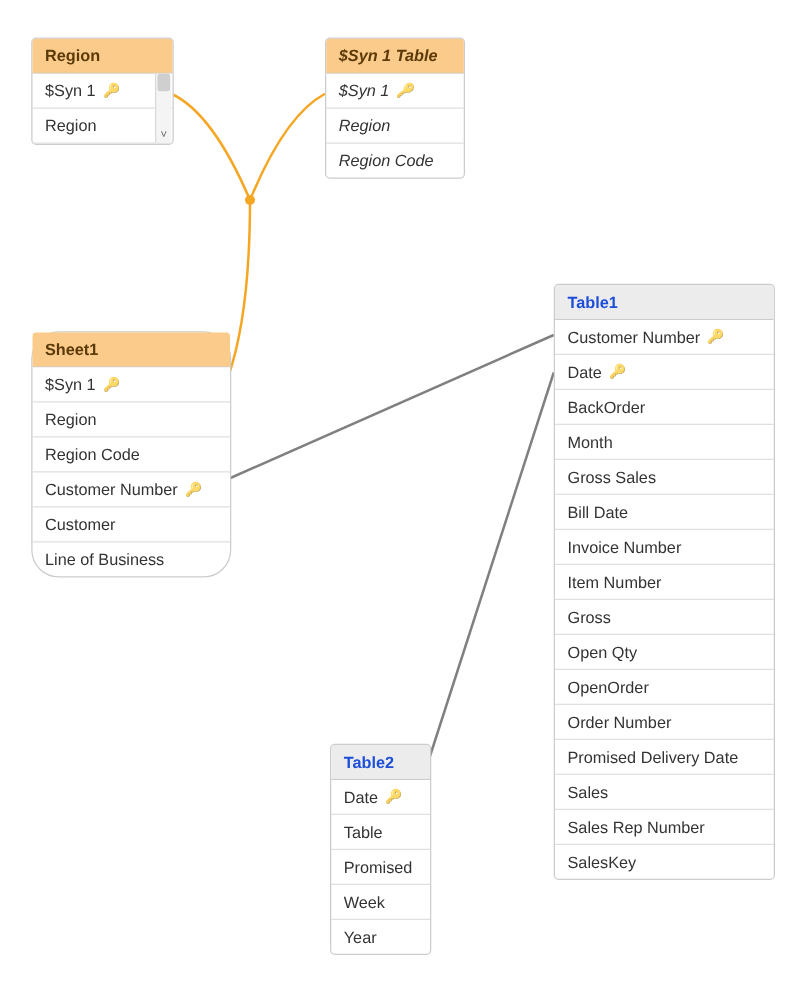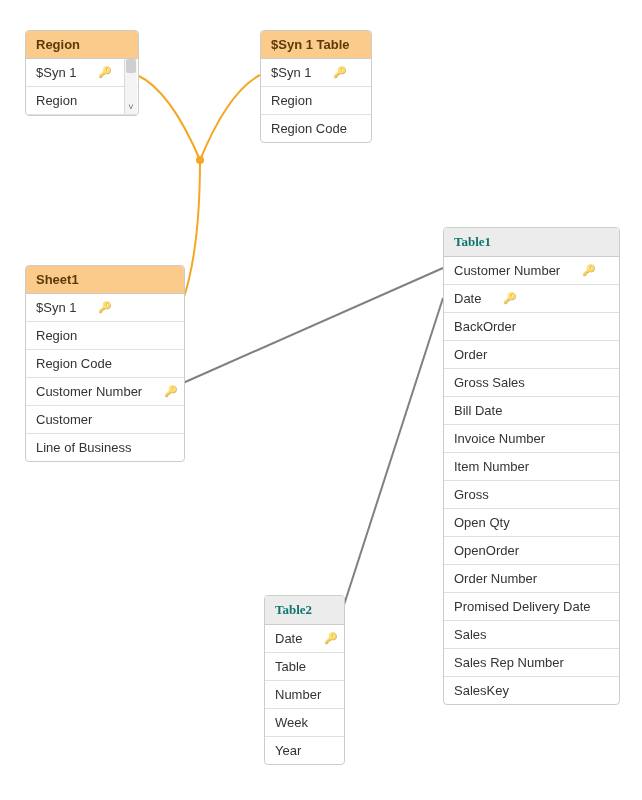--- a/index.html
+++ b/index.html
@@ -1,22 +1,22 @@
 <!DOCTYPE html>
 <html><head>
 <meta charset="utf-8">
 <style>
   html,body{margin:0;padding:0;width:642px;height:800px;background:#fff;font-family:Arial,Helvetica,sans-serif;font-size:13px;color:#333;}
   .canvas{position:relative;width:642px;height:612px;}
   svg.connectors{position:absolute;top:0;left:0;width:642px;height:800px;pointer-events:none;}
   .tbl{position:absolute;background:#fff;border:1px solid #ccc;border-radius:4px;box-shadow:none;}
   .tbl .hdr{font-weight:bold;padding:6px 10px;border-bottom:1px solid #ccc;border-radius:3px 3px 0 0;}
   .hdr-orange{background:#fbcb8b;color:#5b3a08;}
-  .hdr-grey{background:#ececec;color:#0f766e;font-family:Liberation Serif, serif;}
-  .tbl .row{padding:6px 10px;border-bottom:1px solid #e0e0e0;white-space:nowrap;display:flex;align-items:center;gap:22px;}
+  .hdr-grey{background:#ececec;color:#1d4ed8;}
+  .tbl .row{padding:6px 10px;border-bottom:1px solid #e0e0e0;white-space:nowrap;display:flex;align-items:center;gap:6px;}
   .tbl .row:last-child{border-bottom:none;}
   .indent{padding-left:26px;}
   .key-icon{display:inline-block;font-size:11px;transform:rotate(0deg);opacity:.7;}
   
   .scroll-col{position:absolute;top:28px;right:1px;width:12px;bottom:1px;background:#f4f4f4;border-left:1px solid #d9d9d9;}
   .scroll-thumb{position:absolute;left:1px;right:1px;top:0;height:14px;background:#cfcfcf;border-radius:2px;}
   .scroll-arrow{position:absolute;left:0;right:0;text-align:center;font-size:9px;color:#666;line-height:10px;}
   .scroll-arrow.down{bottom:2px;}
 </style>
 </head>
@@ -44,35 +44,35 @@
     </div>
     <div class="row indent">
       <span>Region</span>
     </div>
     <div class="scroll-col">
       <div class="scroll-thumb"></div>
       <div class="scroll-arrow down">˅</div>
     </div>
   </div>
 
-  <div class="tbl" style="left:260px;top:30px;width:110px;">
+  <div class="tbl" style="left:260px;top:30px;width:110px;font-style:italic;">
     <div class="hdr hdr-orange"><span>$Syn 1 Table</span></div>
     <div class="row">
       <span>$Syn 1</span>
       <span class="key-icon">🔑</span>
     </div>
     <div class="row">
       <span>Region</span>
     </div>
     <div class="row">
       <span>Region Code</span>
     </div>
   </div>
 
-  <div class="tbl" style="left:25px;top:265px;width:158px;">
+  <div class="tbl" style="left:25px;top:265px;width:158px;border-radius:22px;">
     <div class="hdr hdr-orange"><span>Sheet1</span></div>
     <div class="row">
       <span>$Syn 1</span>
       <span class="key-icon">🔑</span>
     </div>
     <div class="row indent">
       <span>Region</span>
     </div>
     <div class="row indent">
       <span>Region Code</span>
@@ -96,21 +96,21 @@
       <span class="key-icon">🔑</span>
     </div>
     <div class="row">
       <span>Date</span>
       <span class="key-icon">🔑</span>
     </div>
     <div class="row">
         <span>BackOrder</span>
       </div>
     <div class="row">
-        <span>Order</span>
+        <span>Month</span>
       </div>
     <div class="row">
         <span>Gross Sales</span>
       </div>
     <div class="row">
         <span>Bill Date</span>
       </div>
     <div class="row">
         <span>Invoice Number</span>
       </div>
@@ -146,21 +146,21 @@
   <div class="tbl" style="left:264px;top:595px;width:79px;">
     <div class="hdr hdr-grey"><span>Table2</span></div>
     <div class="row">
       <span>Date</span>
       <span class="key-icon">🔑</span>
     </div>
     <div class="row">
         <span>Table</span>
       </div>
     <div class="row">
-        <span>Number</span>
+        <span>Promised</span>
       </div>
     <div class="row">
         <span>Week</span>
       </div>
     <div class="row">
         <span>Year</span>
       </div>
   </div>
 
 </div>

